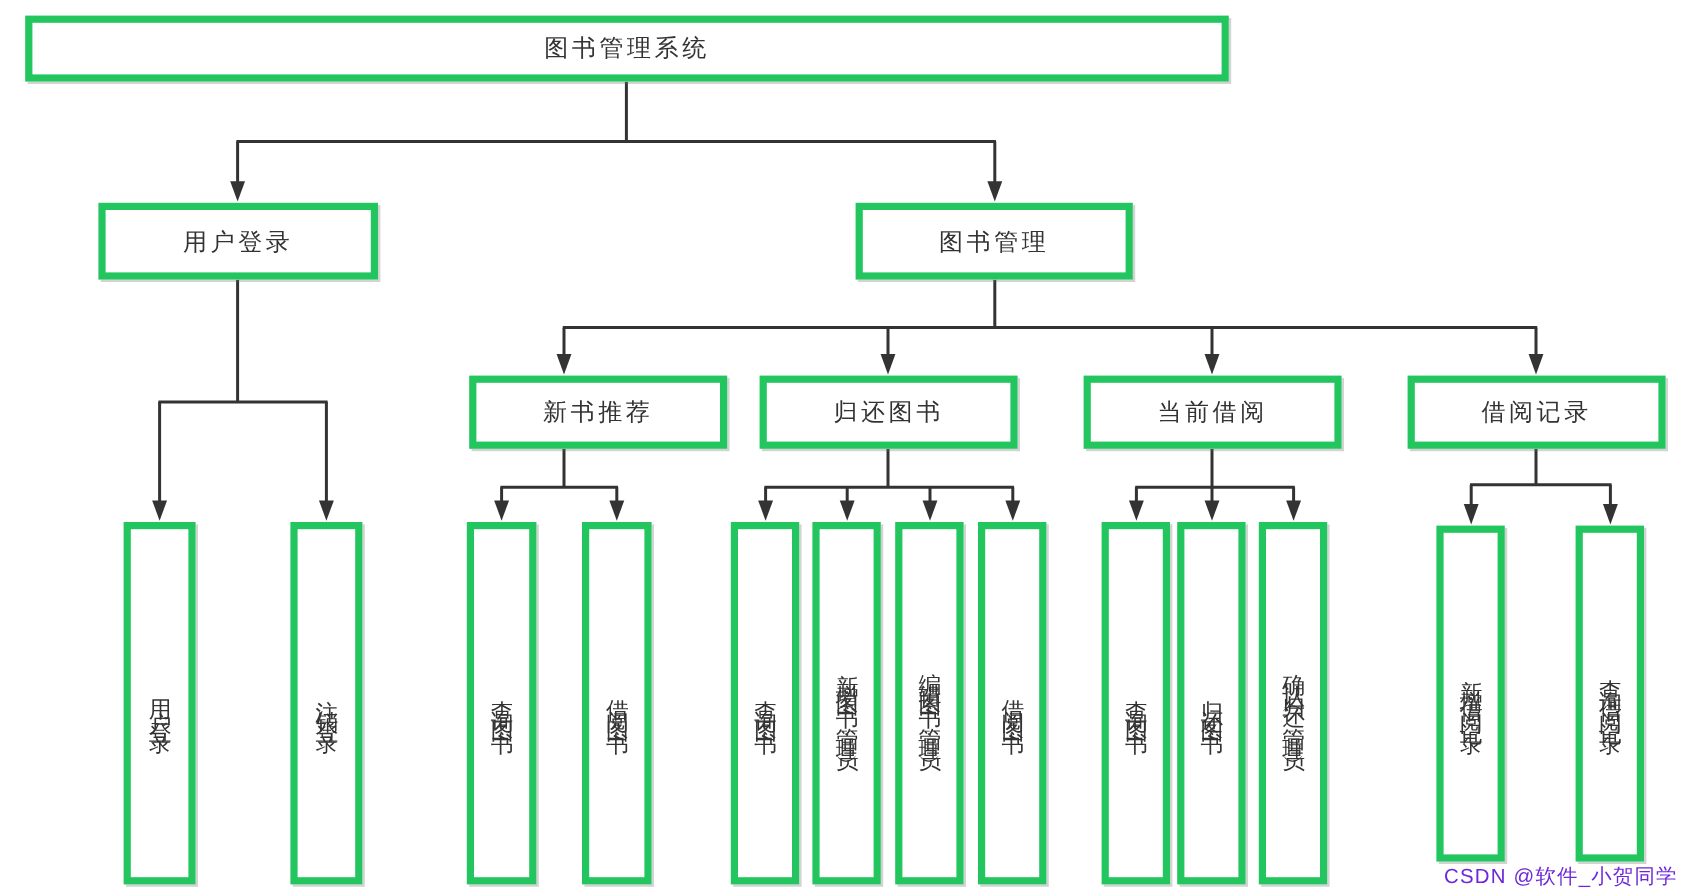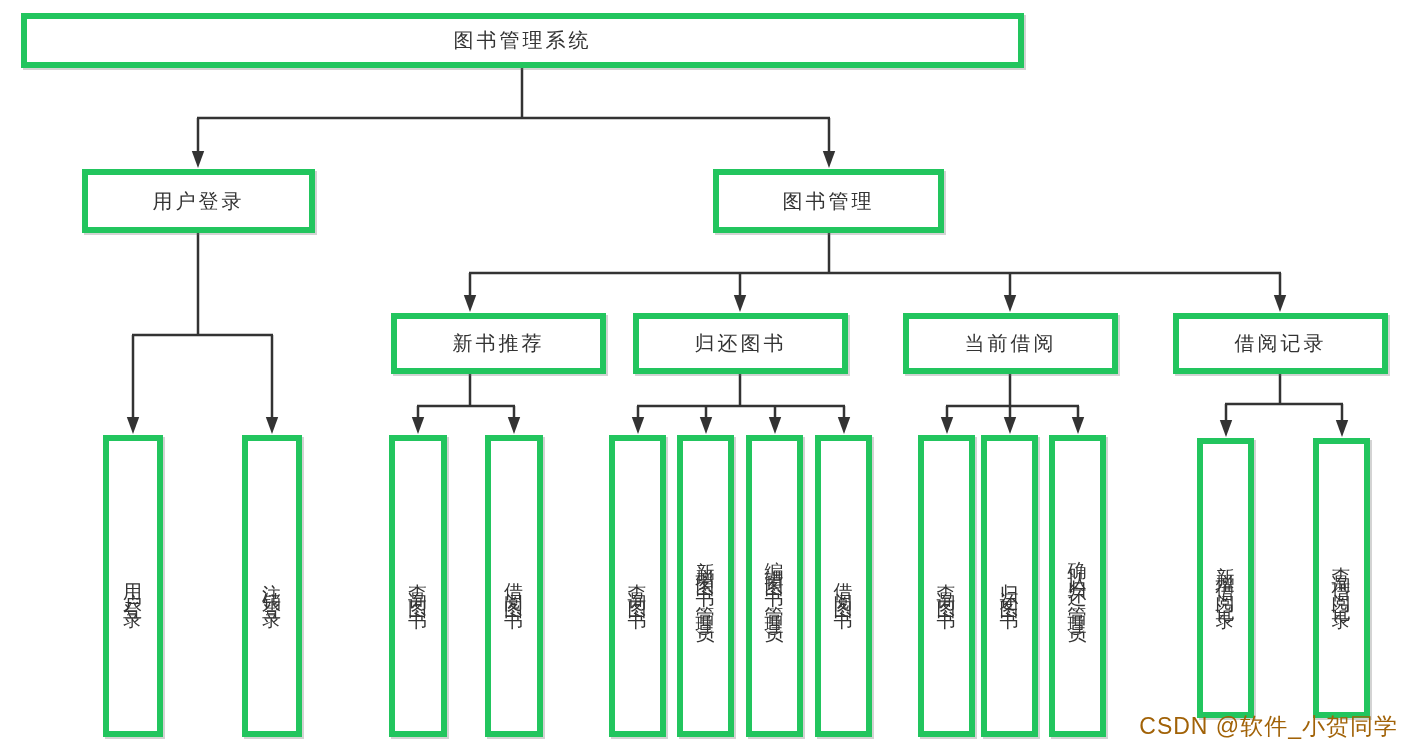--- a/index.html
+++ b/index.html
@@ -32,23 +32,23 @@
     writing-mode: vertical-rl;
     text-orientation: mixed;
     font-size: 19px;
     letter-spacing: 9px;
     line-height: 1;
   }
   #watermark {
     position: absolute;
     right: 7px;
     bottom: 5px;
-    font-size: 23px;
+    font-size: 17px;
     letter-spacing: 1px;
-    color: #a16207;
+    color: #6d28d9;
     white-space: nowrap;
   }
 </style>
 </head>
 <body>
 
 <div id="canvas">
 
   <svg id="wires" width="1405" height="747">
       <line x1="522" y1="68" x2="522" y2="118" stroke="#333333" stroke-width="2.5"></line>

